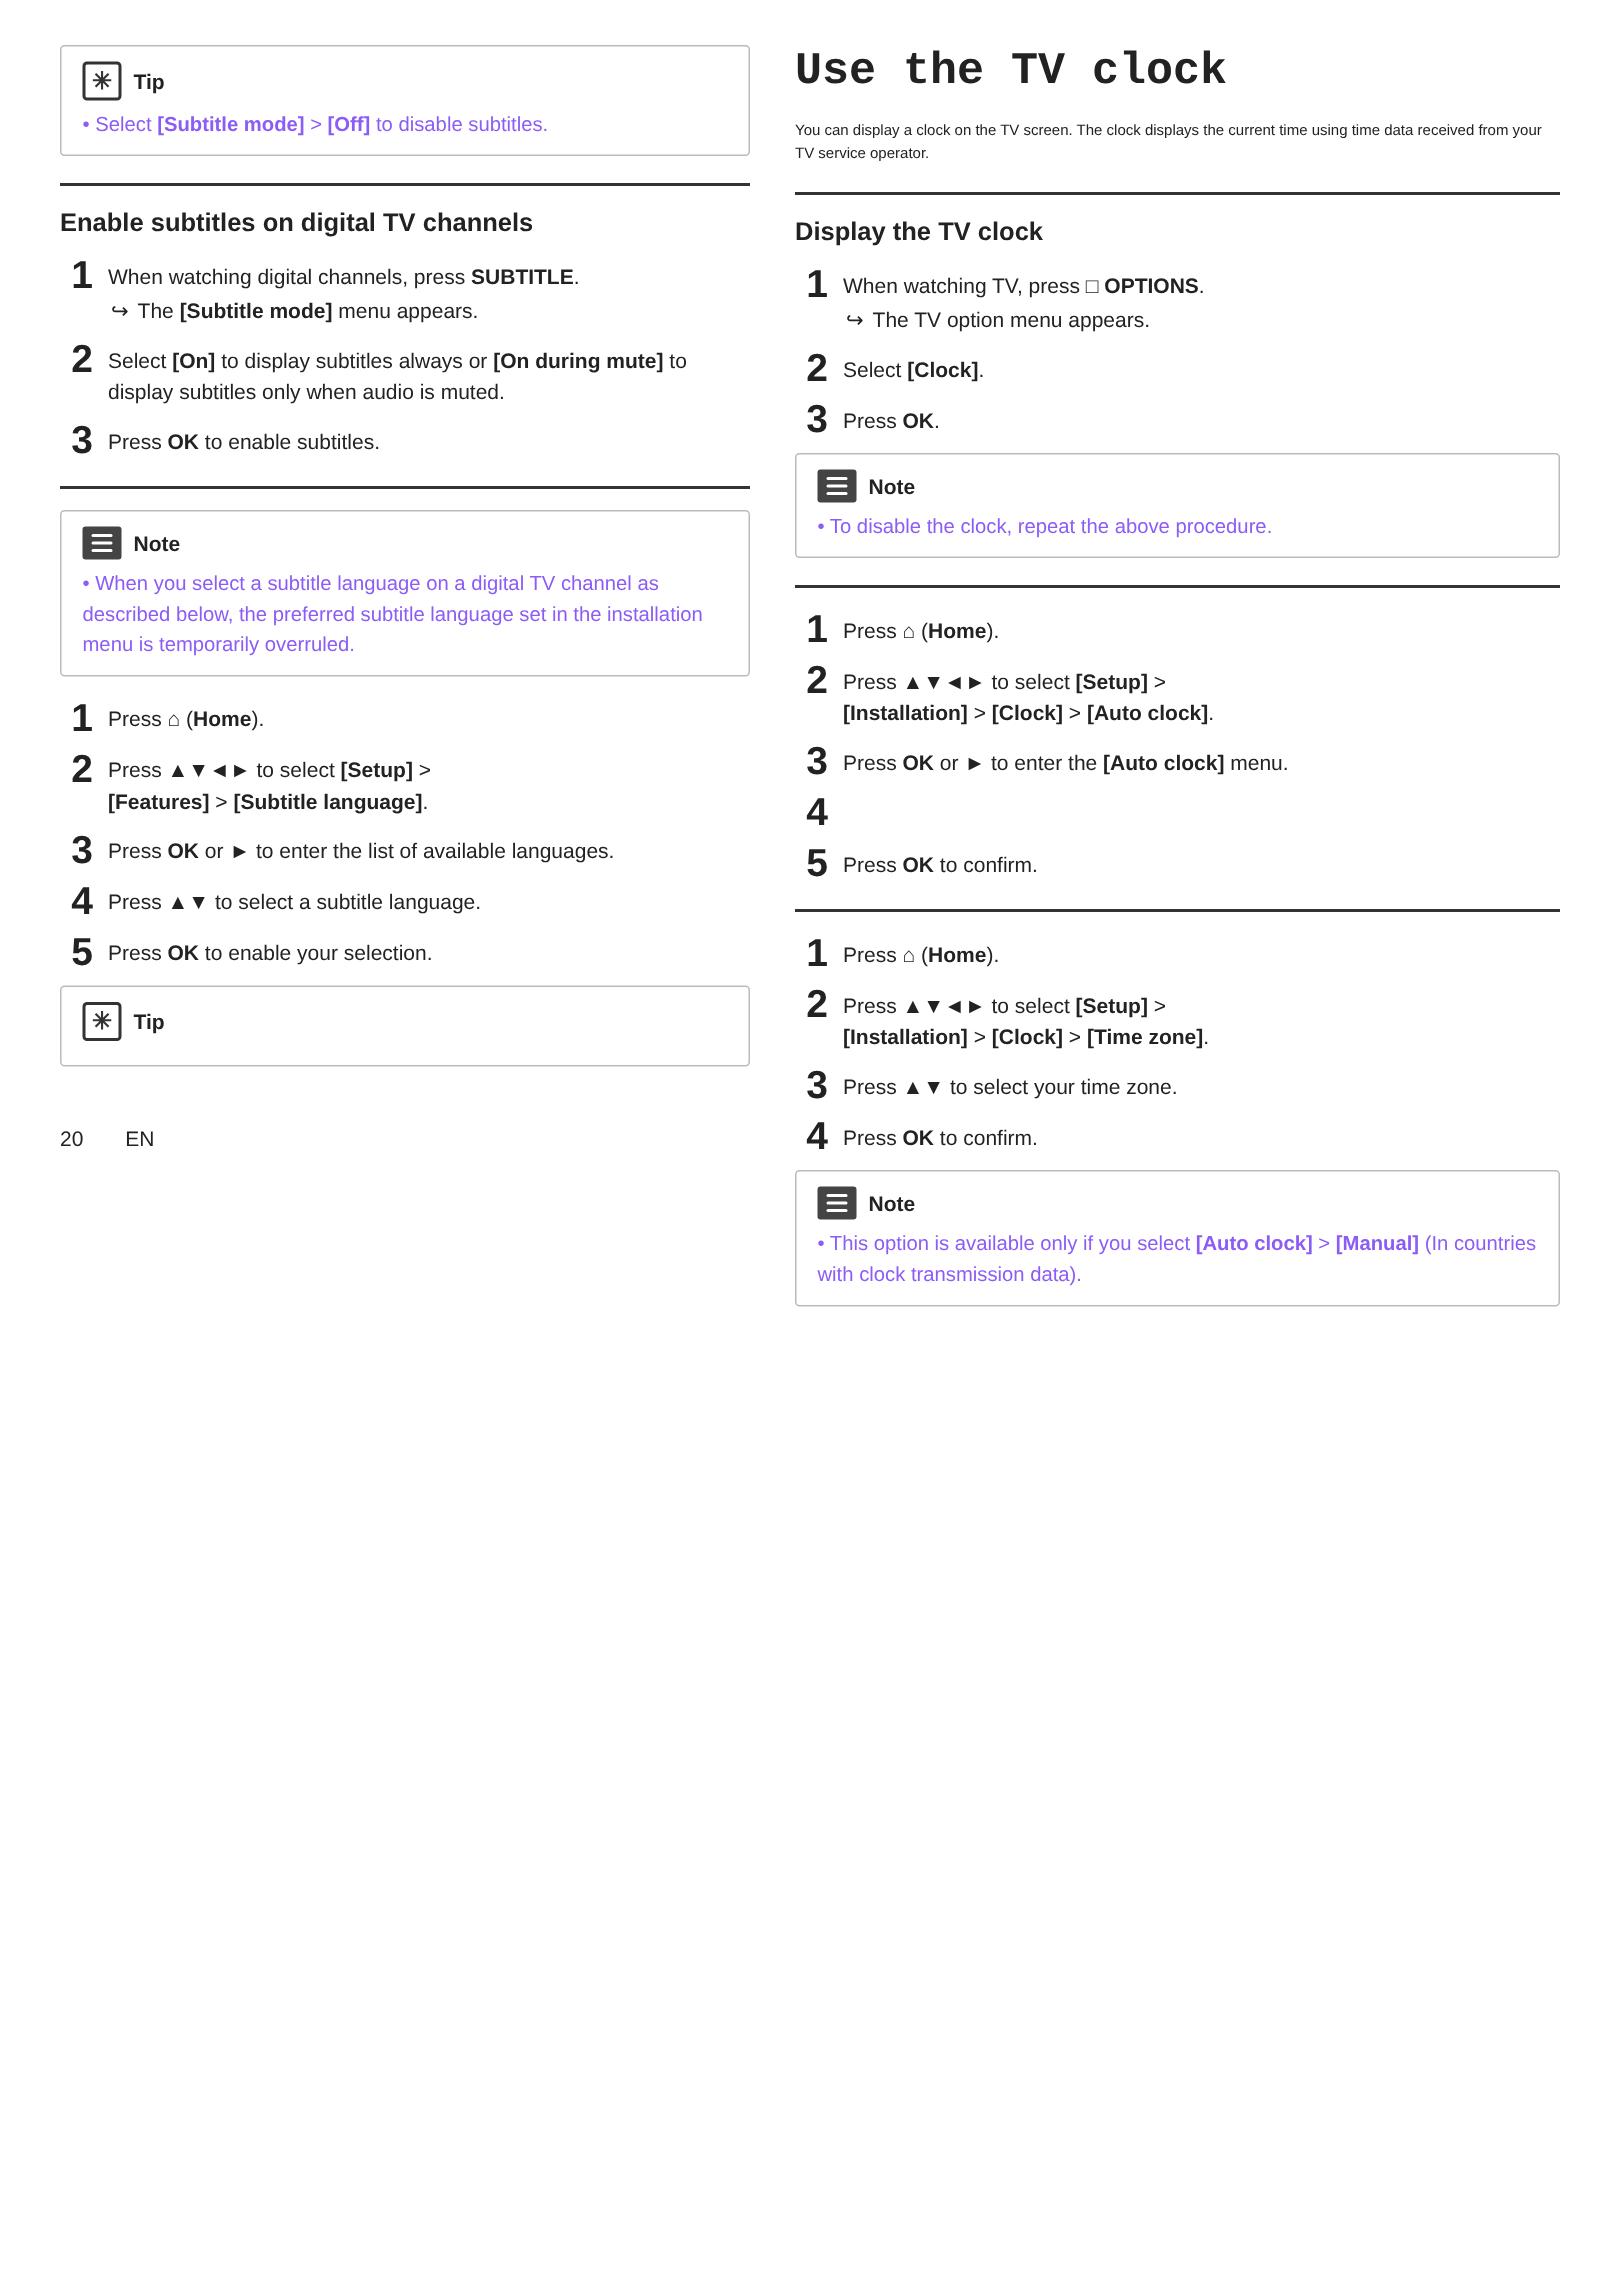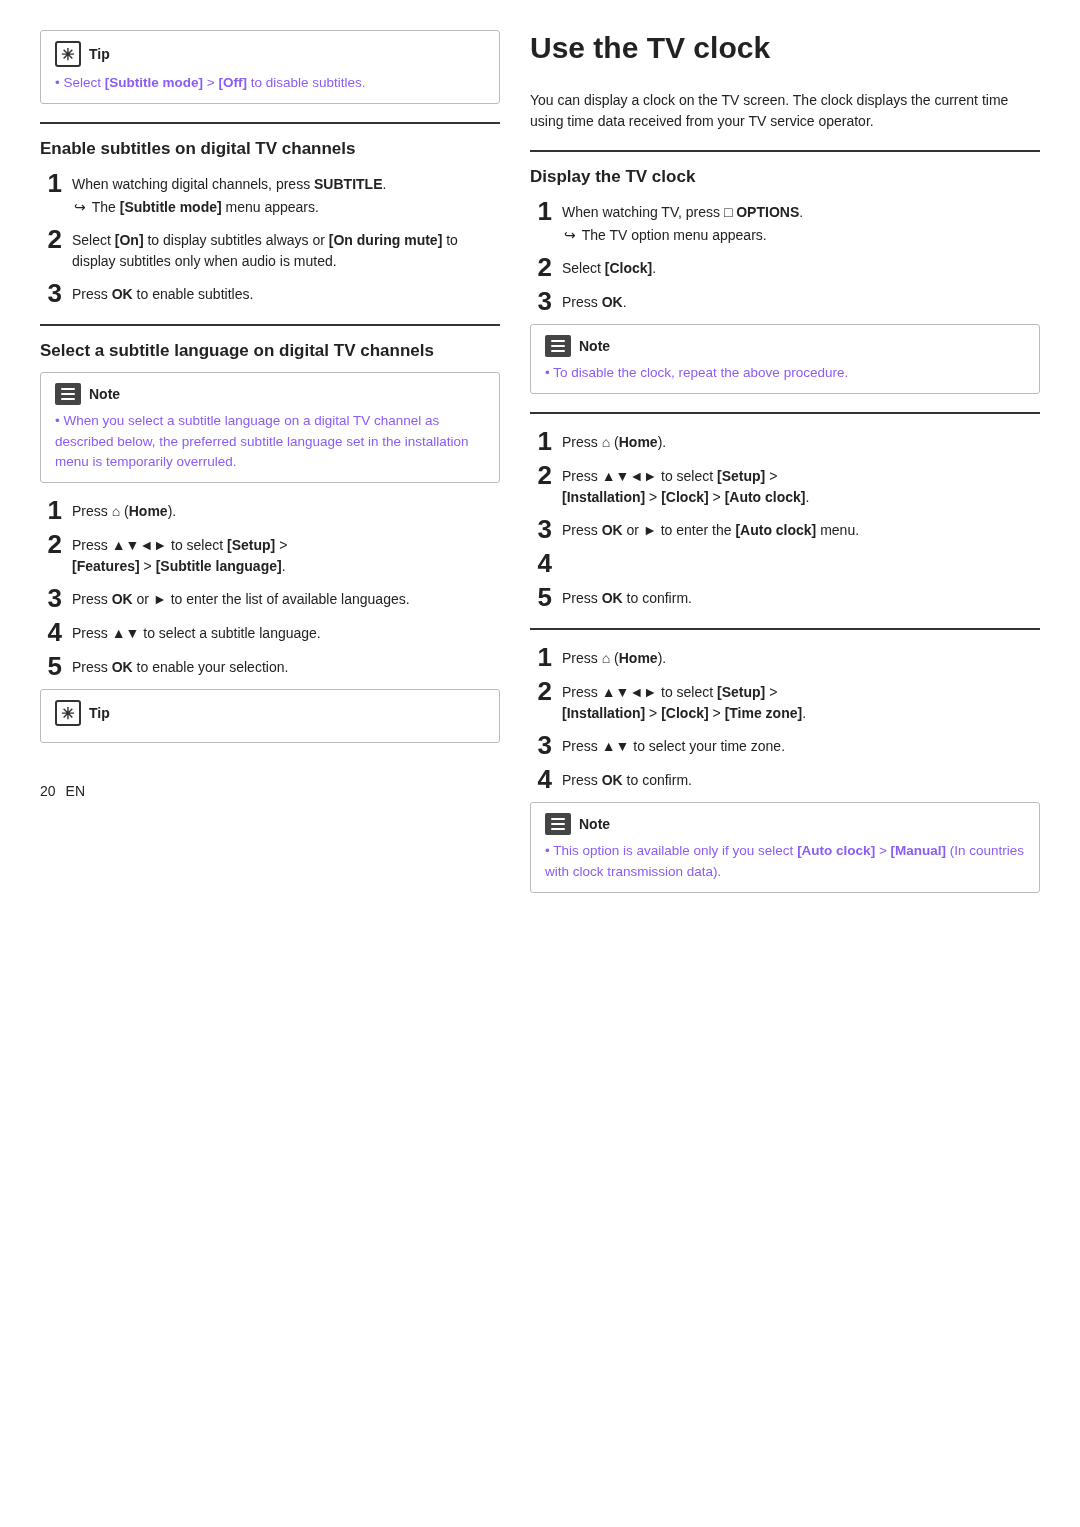--- a/index.html
+++ b/index.html
@@ -96,22 +96,23 @@
       font-size: 17px;
       font-weight: bold;
       color: #222;
       margin-bottom: 10px;
       line-height: 1.3;
     }
     .page-title {
       font-size: 30px;
       font-weight: bold;
       color: #222;
-      margin-bottom: 24px;
+      margin-bottom: 14px;
       line-height: 1.2;
+      font-family: Liberation Mono, monospace;
     }
     .steps {
       margin-bottom: 10px;
     }
     .step {
       display: flex;
       align-items: flex-start;
       margin-bottom: 8px;
       gap: 10px;
     }
@@ -137,21 +138,21 @@
       align-items: flex-start;
       margin-top: 2px;
       margin-left: 2px;
     }
     .arrow-sym {
       margin-right: 6px;
       font-size: 14px;
     }
     .footer-text {
       display: flex;
-      gap: 10px;
+      gap: 28px;
     }
   </style>
 </head>
 <body>
 
 <div class="page">
 
   <div class="left-col">
 
     <div class="tip-box">
@@ -195,21 +196,20 @@
           <div class="step-content">
             Press <b>OK</b> to enable subtitles.
           </div>
         </div>
       </div>
     </div>
 
     <hr class="section-divider">
 
     <div class="section">
-      <div class="section-title">Select a subtitle language on digital TV channels</div>
 
       <div class="note-box">
         <div class="note-header">
           <span class="note-icon">
             <div class="note-icon-lines">
               <div class="note-icon-line"></div>
               <div class="note-icon-line"></div>
               <div class="note-icon-line"></div>
             </div>
           </span>
@@ -274,21 +274,21 @@
         <span>EN</span>
       </div>
     </div>
 
   </div>
 
   <div class="right-col">
 
     <div class="page-title">Use the TV clock</div>
 
-    <p style="margin-bottom: 14px; font-size:14px; line-height:1.5;">You can display a clock on the TV screen. The clock displays the current time using time data received from your TV service operator.</p>
+    <p style="margin-bottom: 14px; font-size:10px; line-height:1.5;">You can display a clock on the TV screen. The clock displays the current time using time data received from your TV service operator.</p>
 
     <hr class="section-divider">
 
     <div class="section">
       <div class="section-title">Display the TV clock</div>
       <div class="steps">
 
         <div class="step">
           <span class="step-num">1</span>
           <div class="step-content">

